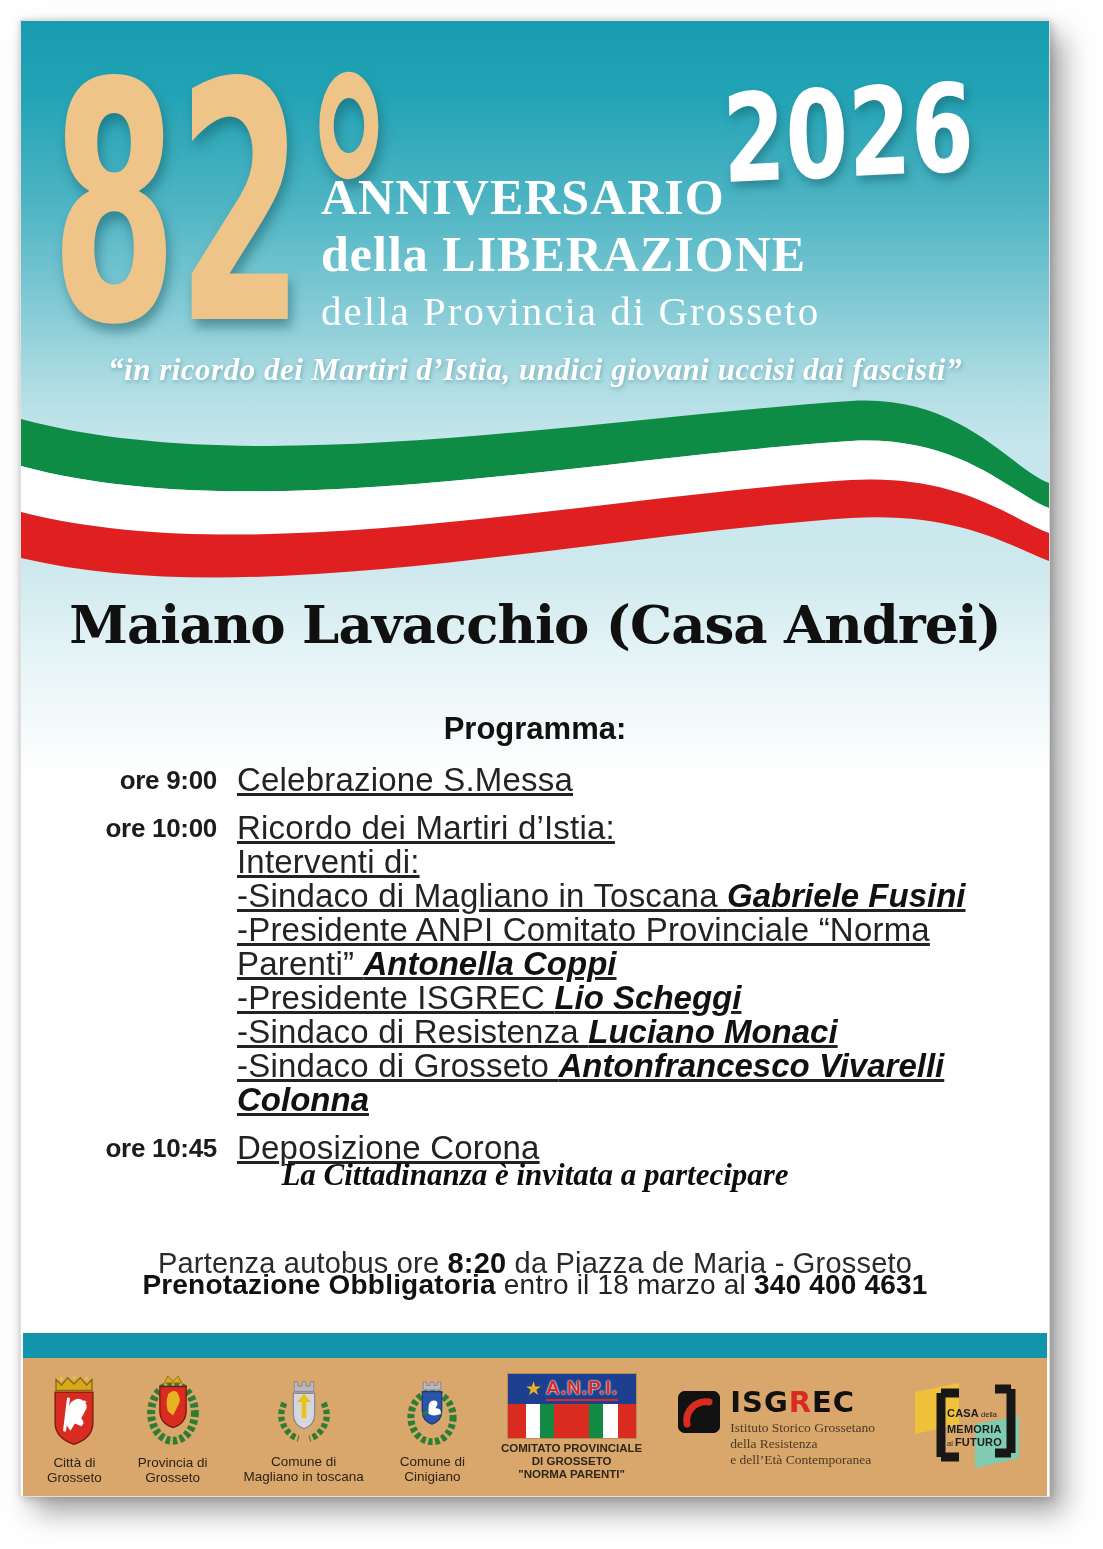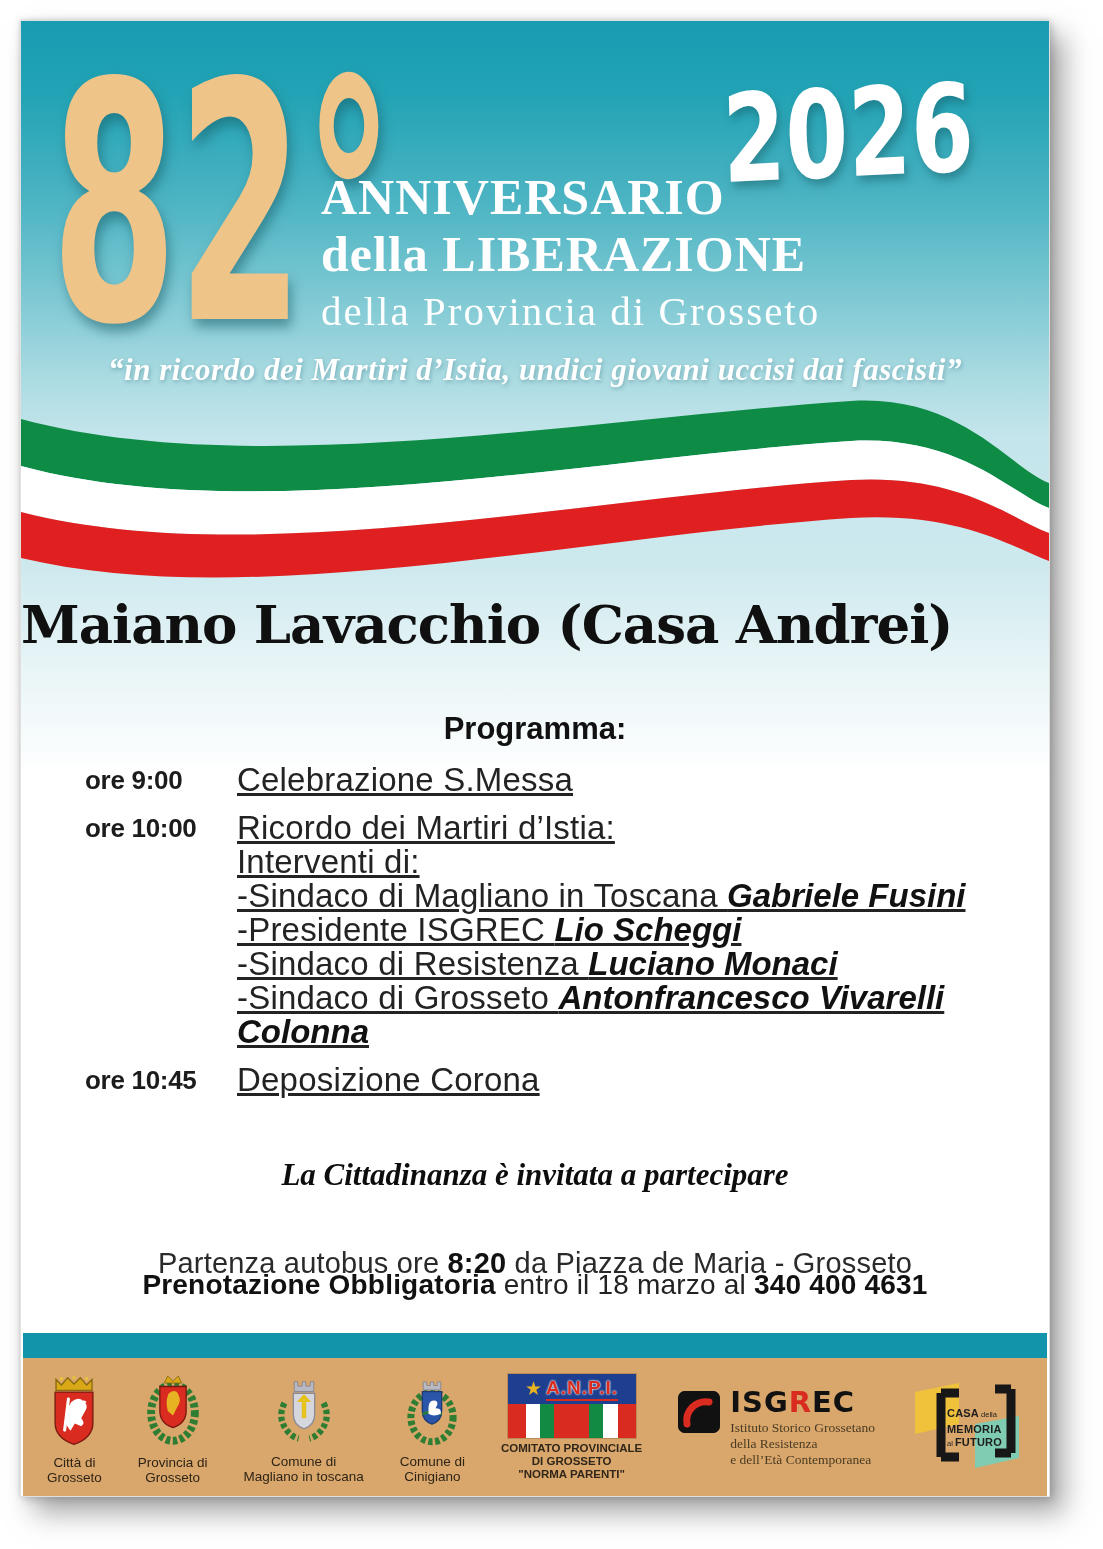--- a/index.html
+++ b/index.html
@@ -42,36 +42,36 @@
     font-family:"Liberation Serif",serif;font-style:italic;font-weight:bold;
     font-size:31px;letter-spacing:.5px;
     text-shadow:1px 2px 4px rgba(25,95,105,.35);
   }
 
   
   .flag-svg{position:absolute;left:0;top:0;width:1028px;height:620px;}
 
   
   .location{
-    position:absolute;left:0;top:572px;width:100%;color:#101010;
+    position:absolute;left:0;top:572px;width:100%;text-align:center;color:#101010;
     font-family:"DejaVu Serif",serif;font-weight:bold;font-size:53px;letter-spacing:-1px;
   }
   .date{
     position:absolute;left:0;top:636px;width:100%;text-align:center;color:#151515;
     font-weight:bold;font-size:35px;letter-spacing:0;
   }
   .prog-heading{
     position:absolute;left:0;top:690px;width:100%;text-align:center;color:#111;
     font-weight:bold;font-size:31px;
   }
 
   
   .program{position:absolute;left:64px;top:742px;right:26px;color:#1c1c1c;}
   .prog-row{display:flex;align-items:flex-start;margin-bottom:14px;}
-  .prog-time{width:132px;font-weight:bold;font-size:26px;line-height:34px;flex:0 0 132px;letter-spacing:-.3px;}
+  .prog-time{width:132px;text-align:right;font-weight:bold;font-size:26px;line-height:34px;flex:0 0 132px;letter-spacing:-.3px;}
   .prog-desc{margin-left:20px;font-size:33px;line-height:34px;letter-spacing:.2px;color:#232323;text-decoration:underline;}
   .speaker{font-weight:bold;font-style:italic;letter-spacing:0;color:#111;}
 
   
   .invitation{
     position:absolute;left:0;top:1136px;width:100%;text-align:center;color:#0d0d0d;
     font-family:"Liberation Serif",serif;font-style:italic;font-weight:bold;font-size:31px;
   }
   .busline{
     position:absolute;left:0;top:1226px;width:100%;text-align:center;color:#2a2a2a;
@@ -152,20 +152,21 @@
         <div><span>Celebrazione S.Messa</span></div>
       </div>
     </div>
 
     <div class="prog-row">
       <div class="prog-time">ore 10:00</div>
       <div class="prog-desc">
         <div><span>Ricordo dei Martiri d’Istia:</span></div>
         <div><span>Interventi di:</span></div>
         <div><span>-Sindaco di Magliano in Toscana </span><span class="speaker">Gabriele Fusini</span></div>
+        <div><span>-Presidente ANPI Comitato Provinciale “Norma Parenti” </span><span class="speaker">Antonella Coppi</span></div>
         <div><span>-Presidente ISGREC </span><span class="speaker">Lio Scheggi</span></div>
         <div><span>-Sindaco di Resistenza </span><span class="speaker">Luciano Monaci</span></div>
         <div><span>-Sindaco di Grosseto </span><span class="speaker">Antonfrancesco Vivarelli Colonna</span></div>
       </div>
     </div>
 
     <div class="prog-row">
       <div class="prog-time">ore 10:45</div>
       <div class="prog-desc">
         <div><span>Deposizione Corona</span></div>

